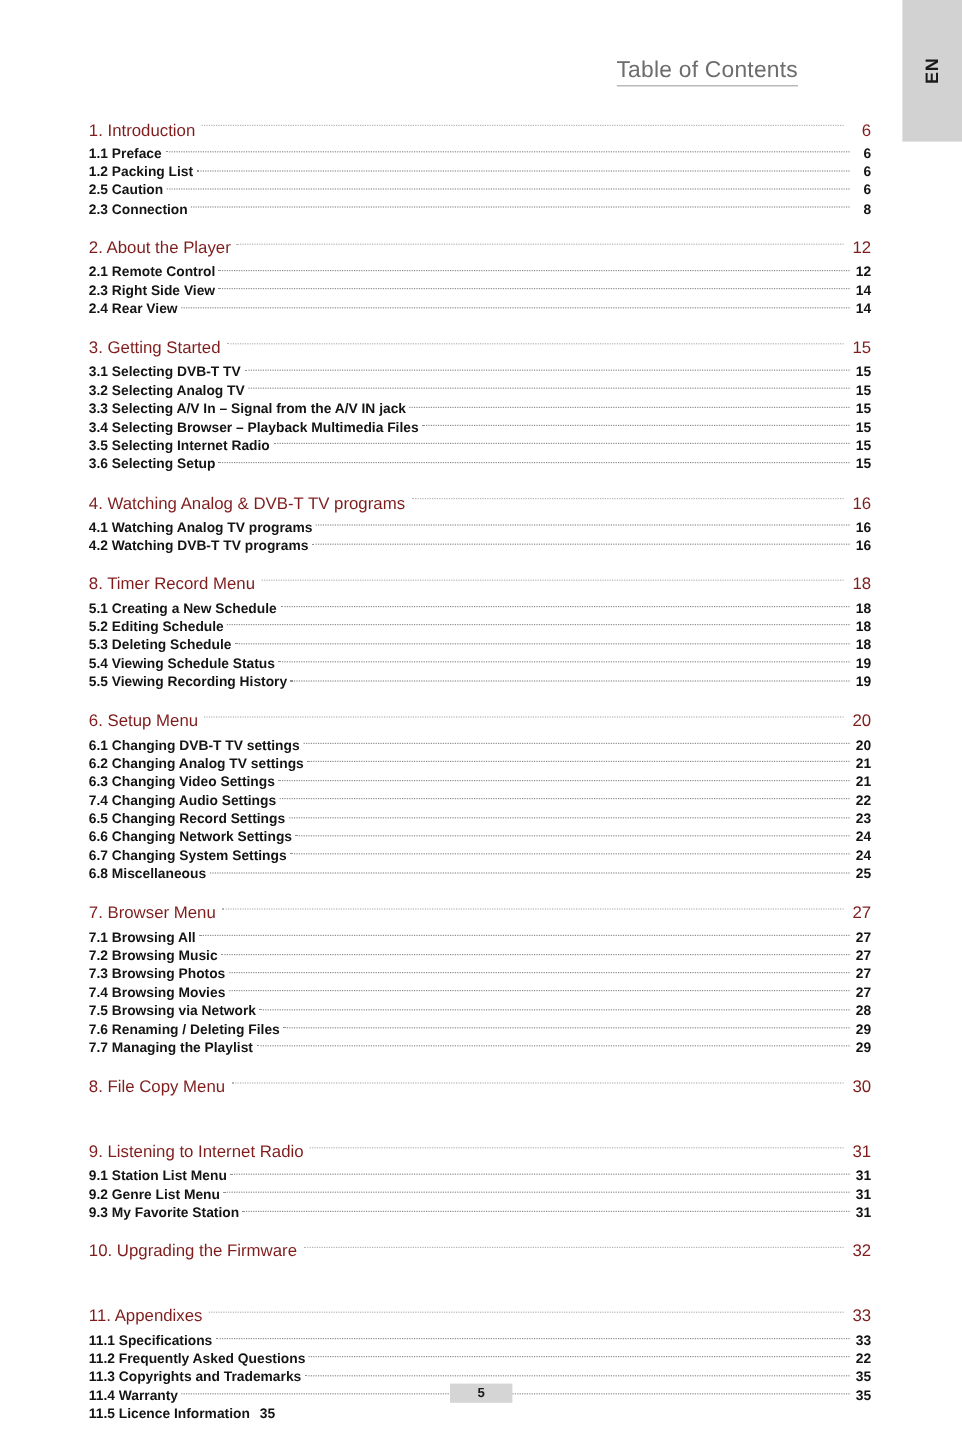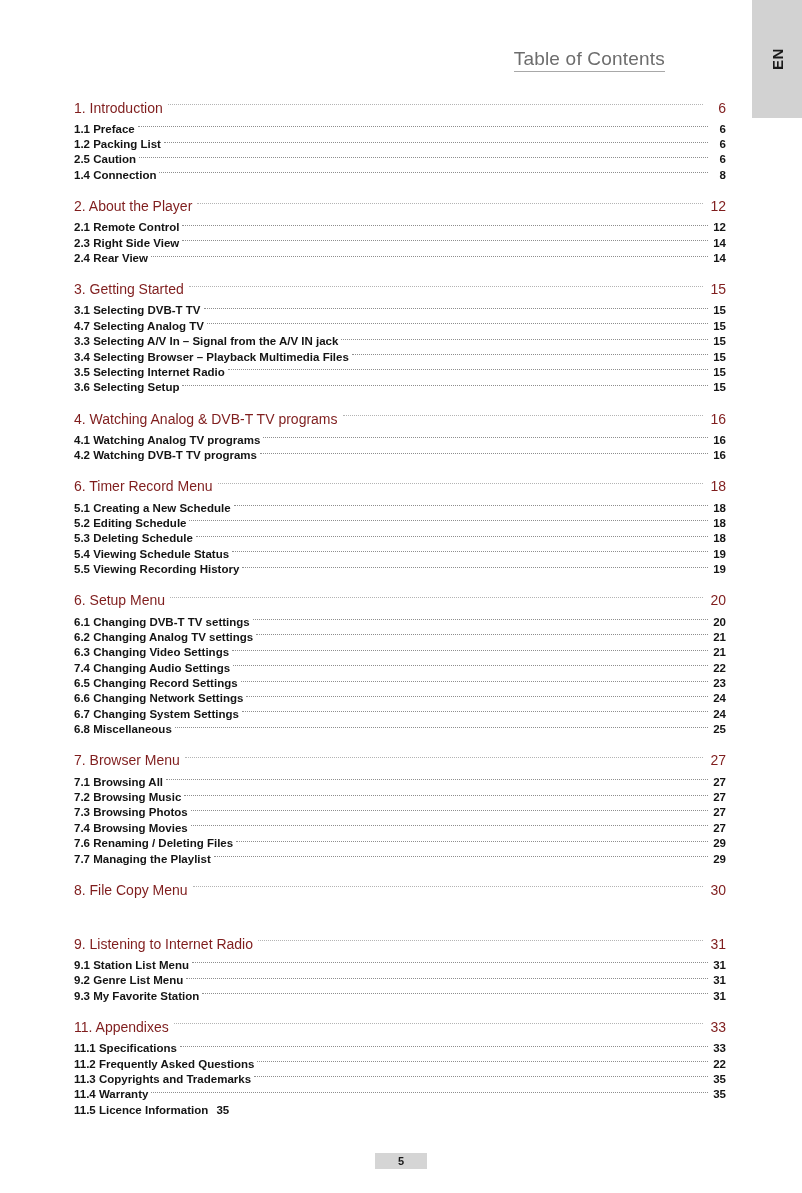--- a/index.html
+++ b/index.html
@@ -163,21 +163,21 @@
           <span class="row-label">1.2 Packing List</span>
           <span class="leader"></span>
           <span class="row-page">6</span>
         </div>
         <div class="toc-row lvl2">
           <span class="row-label">2.5 Caution</span>
           <span class="leader"></span>
           <span class="row-page">6</span>
         </div>
         <div class="toc-row lvl2">
-          <span class="row-label">1.4 Connection</span>
+          <span class="row-label">2.3 Connection</span>
           <span class="leader"></span>
           <span class="row-page">8</span>
         </div>
       </div>
     </div>
     <div class="chapter-block gap-after">
       <div class="toc-row lvl1">
         <span class="row-label">2. About the Player</span>
         <span class="leader"></span>
         <span class="row-page">12</span>
@@ -206,21 +206,21 @@
         <span class="leader"></span>
         <span class="row-page">15</span>
       </div>
       <div class="sub-list">
         <div class="toc-row lvl2">
           <span class="row-label">3.1 Selecting DVB-T TV</span>
           <span class="leader"></span>
           <span class="row-page">15</span>
         </div>
         <div class="toc-row lvl2">
-          <span class="row-label">4.7 Selecting Analog TV</span>
+          <span class="row-label">3.2 Selecting Analog TV</span>
           <span class="leader"></span>
           <span class="row-page">15</span>
         </div>
         <div class="toc-row lvl2">
           <span class="row-label">3.3 Selecting A/V In – Signal from the A/V IN jack</span>
           <span class="leader"></span>
           <span class="row-page">15</span>
         </div>
         <div class="toc-row lvl2">
           <span class="row-label">3.4 Selecting Browser – Playback Multimedia Files</span>
@@ -253,21 +253,21 @@
         </div>
         <div class="toc-row lvl2">
           <span class="row-label">4.2 Watching DVB-T TV programs</span>
           <span class="leader"></span>
           <span class="row-page">16</span>
         </div>
       </div>
     </div>
     <div class="chapter-block gap-after">
       <div class="toc-row lvl1">
-        <span class="row-label">6. Timer Record Menu</span>
+        <span class="row-label">8. Timer Record Menu</span>
         <span class="leader"></span>
         <span class="row-page">18</span>
       </div>
       <div class="sub-list">
         <div class="toc-row lvl2">
           <span class="row-label">5.1 Creating a New Schedule</span>
           <span class="leader"></span>
           <span class="row-page">18</span>
         </div>
         <div class="toc-row lvl2">
@@ -362,20 +362,25 @@
           <span class="row-label">7.3 Browsing Photos</span>
           <span class="leader"></span>
           <span class="row-page">27</span>
         </div>
         <div class="toc-row lvl2">
           <span class="row-label">7.4 Browsing Movies</span>
           <span class="leader"></span>
           <span class="row-page">27</span>
         </div>
         <div class="toc-row lvl2">
+          <span class="row-label">7.5 Browsing via Network</span>
+          <span class="leader"></span>
+          <span class="row-page">28</span>
+        </div>
+        <div class="toc-row lvl2">
           <span class="row-label">7.6 Renaming / Deleting Files</span>
           <span class="leader"></span>
           <span class="row-page">29</span>
         </div>
         <div class="toc-row lvl2">
           <span class="row-label">7.7 Managing the Playlist</span>
           <span class="leader"></span>
           <span class="row-page">29</span>
         </div>
       </div>
@@ -404,20 +409,28 @@
           <span class="row-label">9.2 Genre List Menu</span>
           <span class="leader"></span>
           <span class="row-page">31</span>
         </div>
         <div class="toc-row lvl2">
           <span class="row-label">9.3 My Favorite Station</span>
           <span class="leader"></span>
           <span class="row-page">31</span>
         </div>
       </div>
+    </div>
+    <div class="chapter-block gap-after">
+      <div class="toc-row lvl1">
+        <span class="row-label">10. Upgrading the Firmware</span>
+        <span class="leader"></span>
+        <span class="row-page">32</span>
+      </div>
+      <div class="chapter-spacer"></div>
     </div>
     <div class="chapter-block">
       <div class="toc-row lvl1">
         <span class="row-label">11. Appendixes</span>
         <span class="leader"></span>
         <span class="row-page">33</span>
       </div>
       <div class="sub-list">
         <div class="toc-row lvl2">
           <span class="row-label">11.1 Specifications</span>

